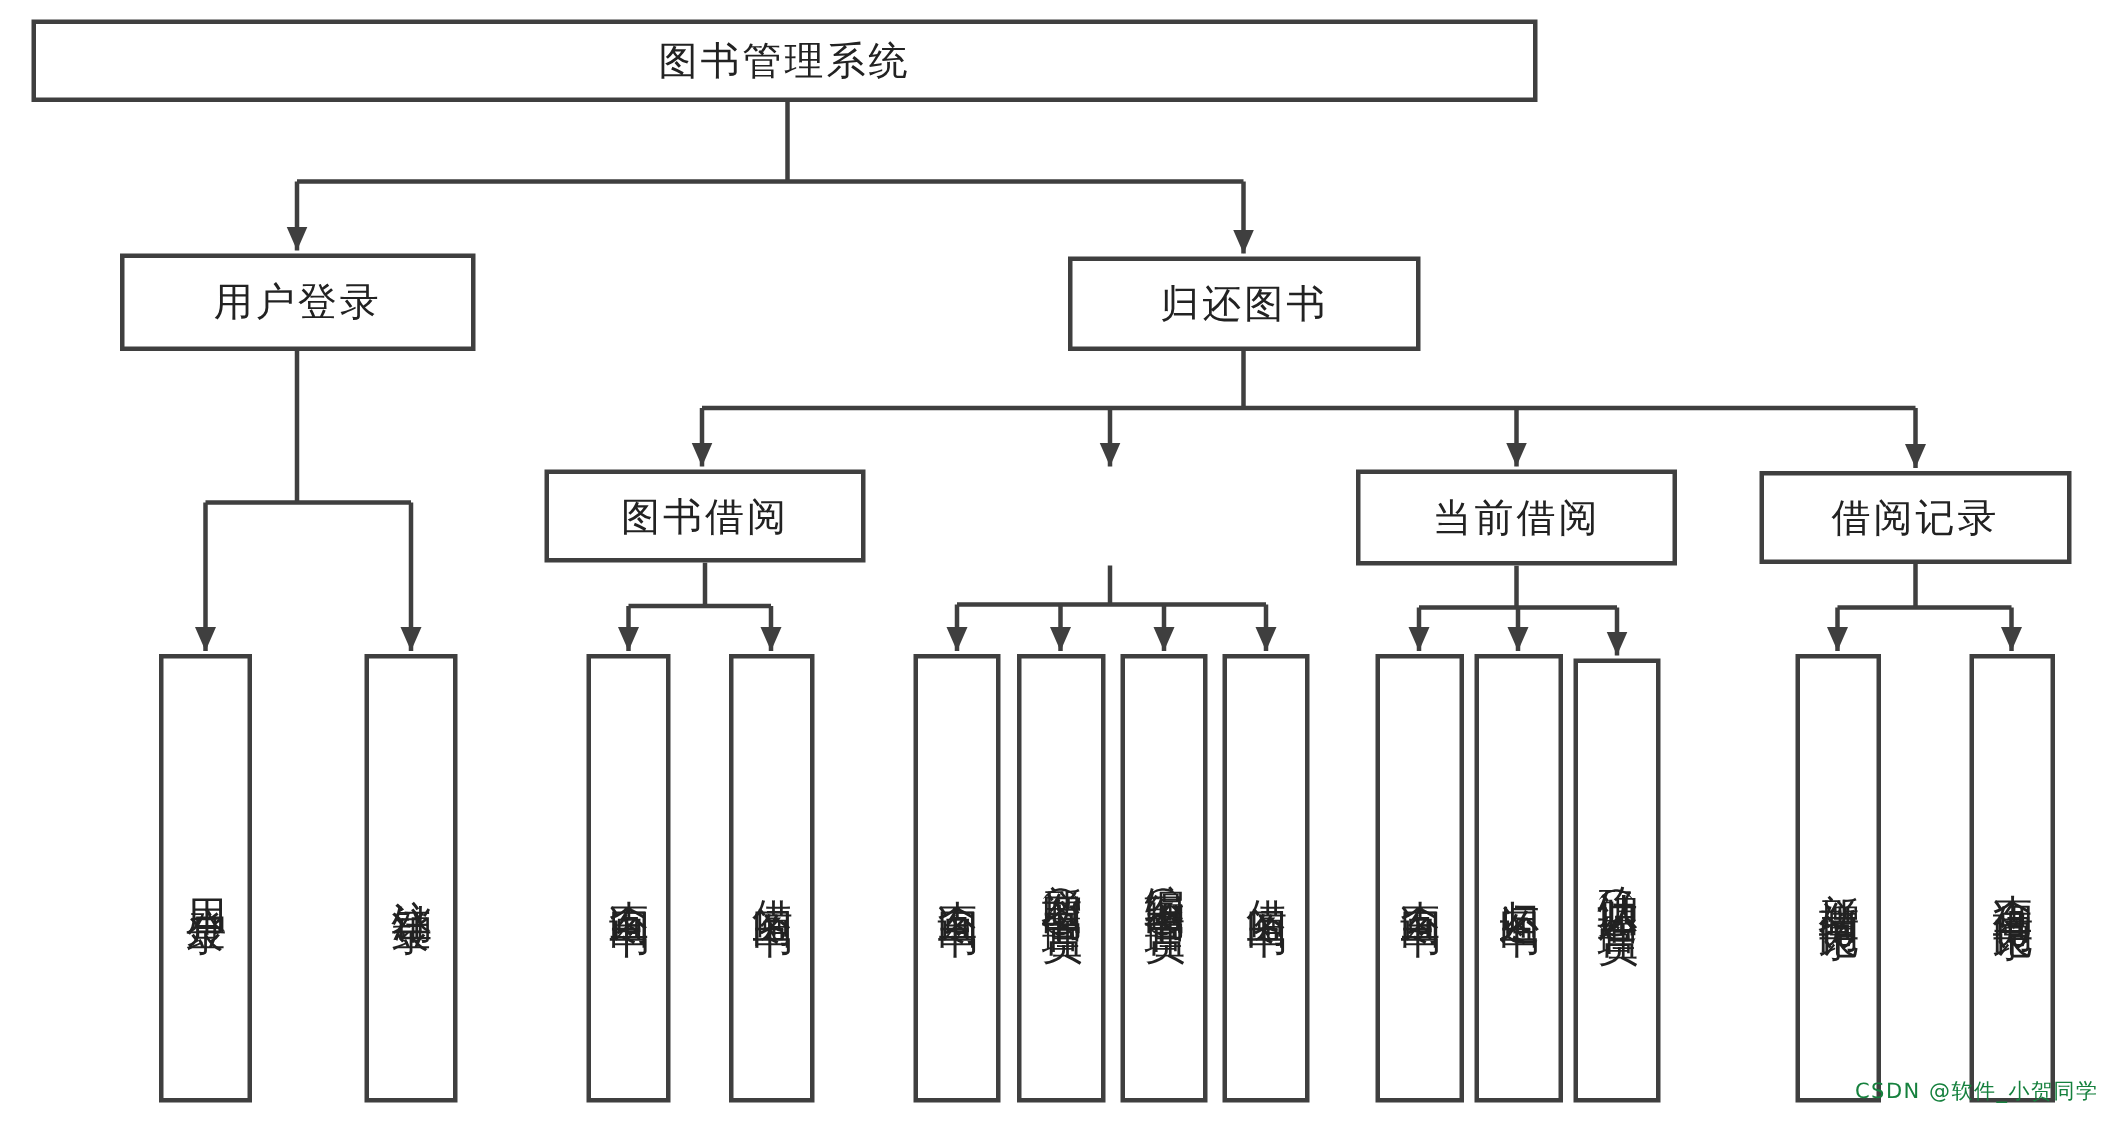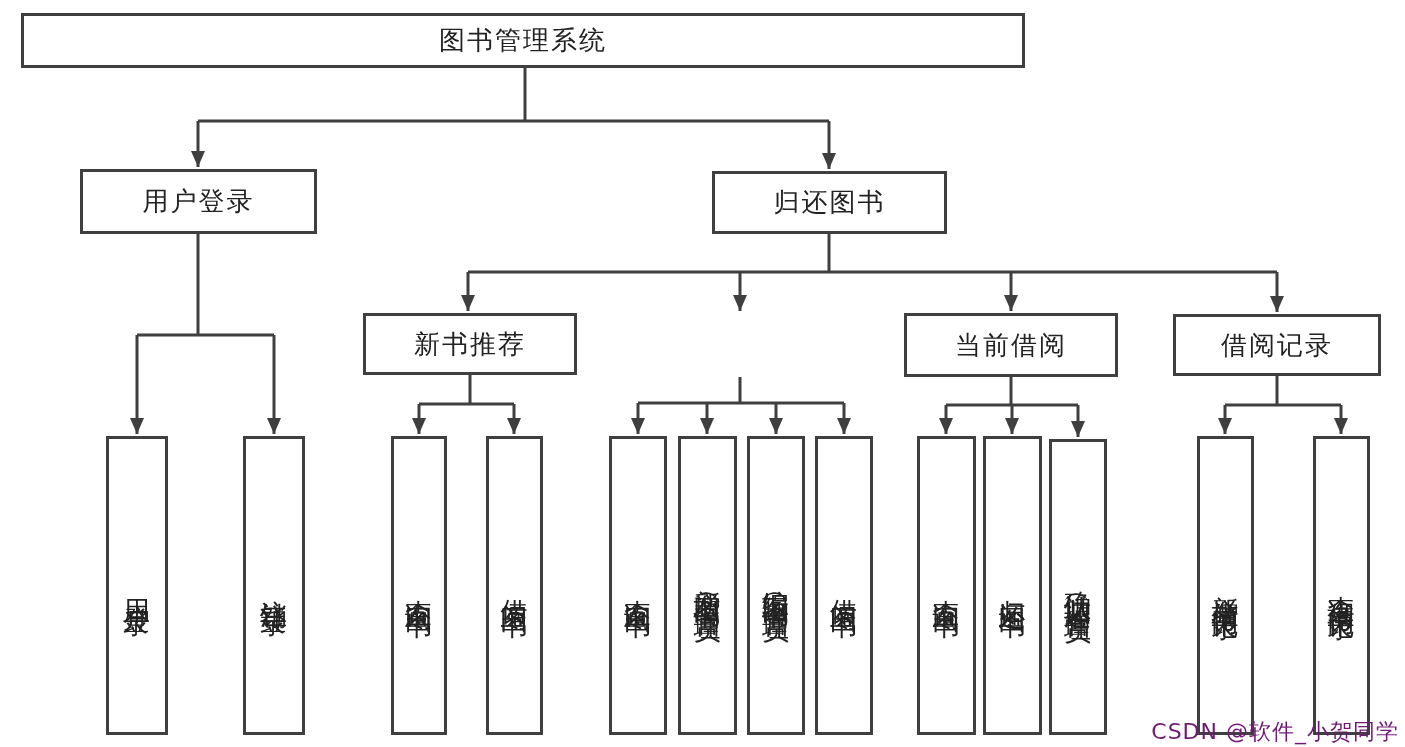--- a/index.html
+++ b/index.html
@@ -41,23 +41,23 @@
     writing-mode: vertical-rl;
     text-orientation: mixed;
     font-size: 27px;
     line-height: 1;
     letter-spacing: 4px;
     white-space: nowrap;
   }
   .watermark {
     position: absolute;
     right: 6px;
-    bottom: 0;
-    font-size: 22px;
-    color: #701a75;
+    bottom: 10px;
+    font-size: 14px;
+    color: #15803d;
     letter-spacing: 1px;
     z-index: 5;
     white-space: nowrap;
   }
 </style>
 </head>
 <body>
 
 <div class="canvas">
 
@@ -128,21 +128,21 @@
   </div>
 
   <div class="node h" style="left:80px; top:169px; width:237px; height:65px;">
     <span class="lbl">用户登录</span>
   </div>
   <div class="node h" style="left:712px; top:171px; width:235px; height:63px;">
     <span class="lbl">归还图书</span>
   </div>
 
   <div class="node h" style="left:363px; top:313px; width:214px; height:62px;">
-    <span class="lbl">新书推荐</span>
+    <span class="lbl">图书借阅</span>
   </div>
   <div class="node h" style="left:904px; top:313px; width:214px; height:64px;">
     <span class="lbl">当前借阅</span>
   </div>
   <div class="node h" style="left:1173px; top:314px; width:208px; height:62px;">
     <span class="lbl">借阅记录</span>
   </div>
 
   <div class="node v" style="left:106px; top:436px; width:62px; height:299px;">
     <span class="lbl">用户登录</span>

